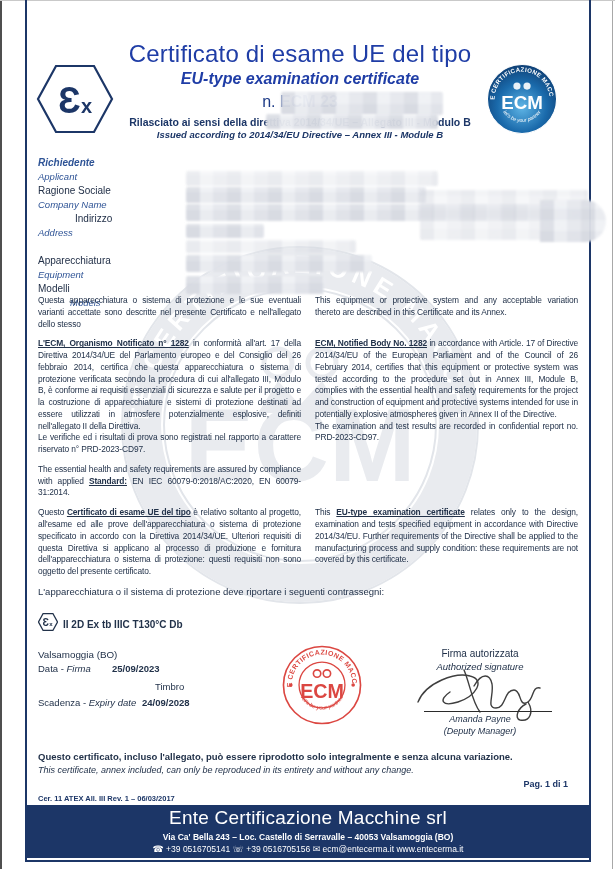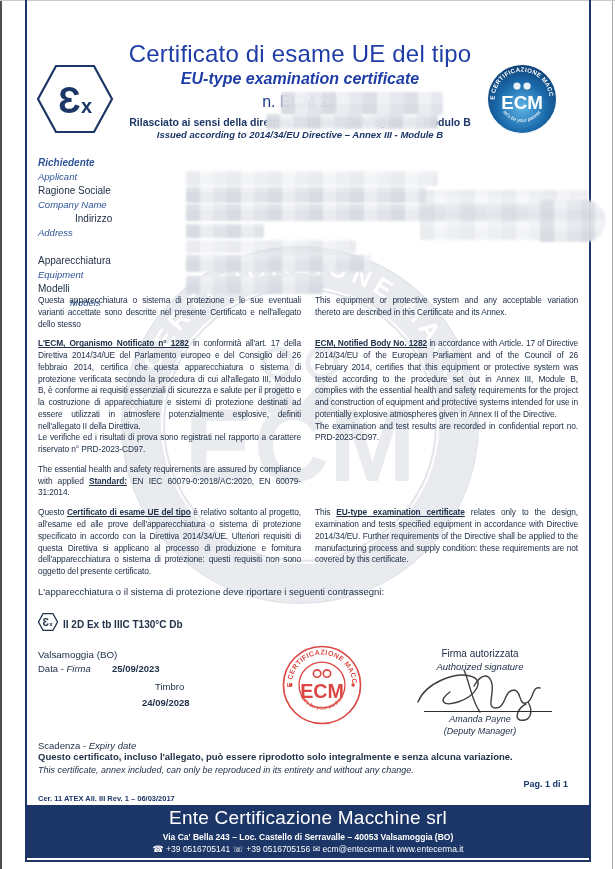--- a/index.html
+++ b/index.html
@@ -202,21 +202,21 @@
     </svg>
     <span class="mark-code">II 2D Ex tb IIIC T130°C Db</span>
   </div>
 
   <div class="abs issue-place">Valsamoggia (BO)</div>
   <div class="abs issue-row">
     <span class="it">Data - </span><span class="en">Firma</span>
   </div>
   <div class="issue-val" style="left:112px;top:663px;">25/09/2023</div>
   <div class="abs timbro">Timbro</div>
-  <div class="abs expiry-row issue-row" style="top:697px;margin-top:43px;">
+  <div class="abs expiry-row issue-row" style="top:697px;">
     <span class="it">Scadenza - </span><span class="en">Expiry date</span>
   </div>
   <div class="issue-val" style="left:142px;top:697px;">24/09/2028</div>
 
   <svg class="abs" style="left:281px;top:644px;z-index:3;opacity:.92;" width="82" height="82" viewBox="0 0 100 100">
     <defs>
       <path id="stTop" d="M 13 50 A 37 37 0 0 1 87 50"></path>
       <path id="stBot" d="M 20 50 A 30 30 0 0 0 80 50"></path>
     </defs>
     <circle cx="50" cy="50" r="47" fill="none" stroke="#d93832" stroke-width="2"></circle>

